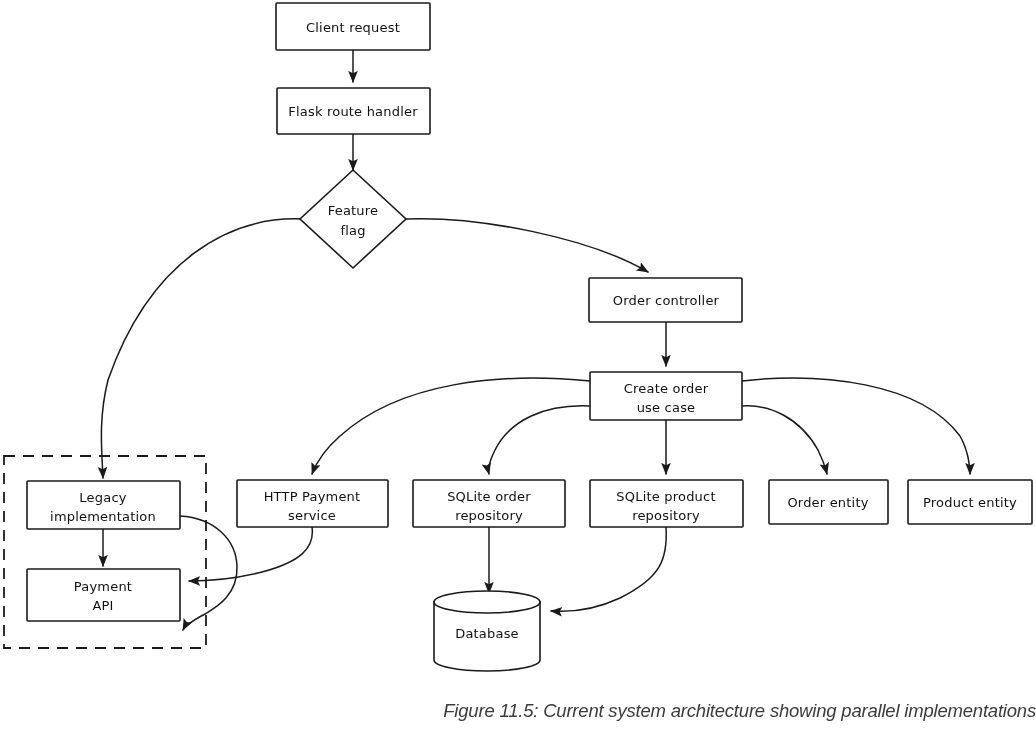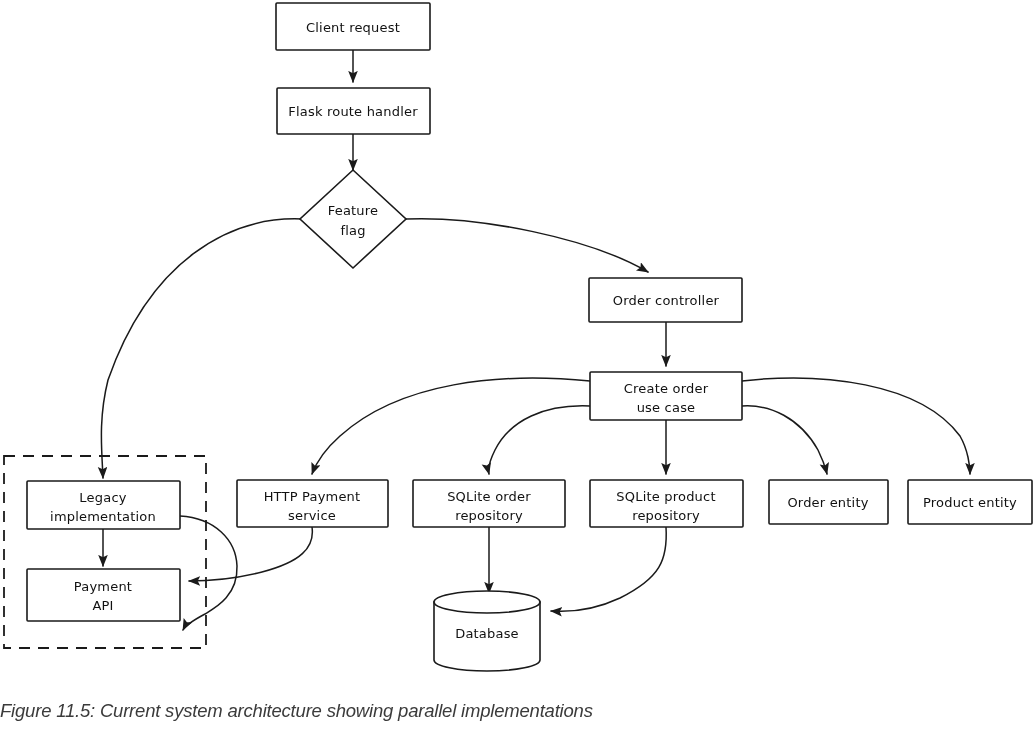--- a/index.html
+++ b/index.html
@@ -60,21 +60,21 @@
     fill: #111111;
     text-anchor: middle;
     dominant-baseline: middle;
     letter-spacing: 0.2px;
   }
   .caption {
     position: absolute;
     left: 0;
     right: 0;
     top: 700px;
-    text-align: left;
+    text-align: right;
     font-family: "Liberation Sans", sans-serif;
     font-style: italic;
     font-size: 18.5px;
     color: #3b3b3b;
     letter-spacing: -0.2px;
   }
 </style>
 </head>
 <body>
 

